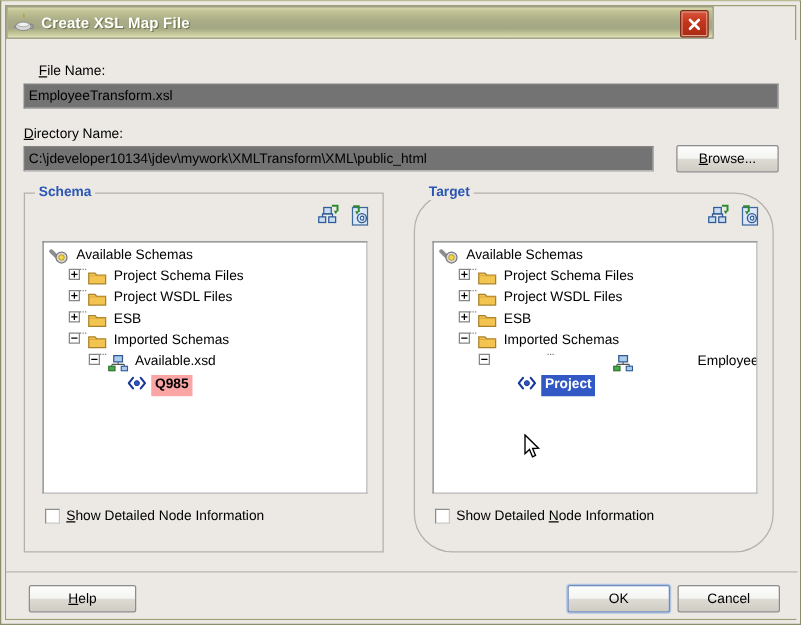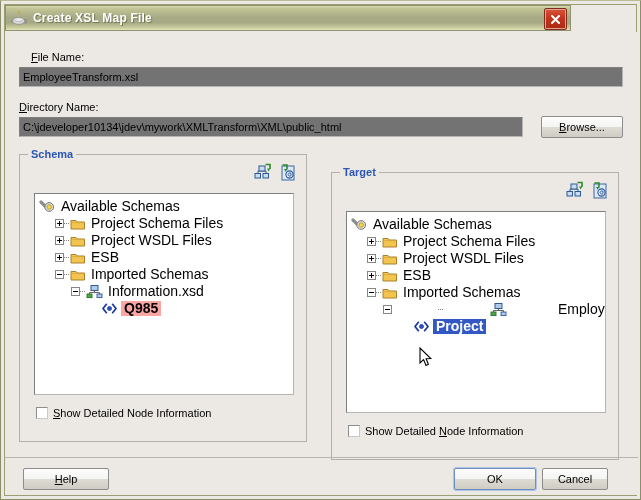--- a/index.html
+++ b/index.html
@@ -174,23 +174,22 @@
     background: #ffffff;
     border: 1px solid #7f7f7f;
     border-right-color: #b5b5b5;
     border-bottom-color: #b5b5b5;
     overflow: hidden;
   }
   .tree-row {
     position: relative;
     height: 17px;
     display: flex;
-    align-items: center;
     white-space: nowrap;
-    font-size: 14px;
+    font-size: 11px;
   }
   .expander {
     width: 9px;
     height: 9px;
     box-sizing: border-box;
     border: 1px solid #868686;
     background: #ffffff;
     position: relative;
     flex: 0 0 auto;
     cursor: pointer;
@@ -374,41 +373,41 @@
             </div>
             <div class="tree-row" style="padding-left: 32px;">
               <span class="expander"></span>
               <span class="dotline"></span>
               <svg class="node-icon" width="17" height="15" viewBox="0 0 17 15">
                 <rect x="5" y="1.5" width="7" height="5" fill="#aecbe9" stroke="#2e5a96" stroke-width="1"></rect>
                 <path d="M8.5 6.5 L8.5 8.5 M3.5 8.5 L13.5 8.5 M3.5 8.5 L3.5 10 M13.5 8.5 L13.5 10" stroke="#555" stroke-width="0.9" fill="none"></path>
                 <rect x="1" y="10" width="5" height="3.6" fill="#4aa94a" stroke="#27702b" stroke-width="0.9"></rect>
                 <rect x="11" y="10" width="5" height="3.6" fill="#aecbe9" stroke="#2e5a96" stroke-width="0.9"></rect>
               </svg>
-              <span class="node-label">Information.xsd</span>
+              <span class="node-label">Available.xsd</span>
             </div>
             <div class="tree-row" style="padding-left: 48px;">
               <span style="width: 15px; flex: 0 0 auto;"></span>
               <svg class="node-icon" width="15" height="13" viewBox="0 0 15 13">
                 <path d="M4.4 2.3 L1 6.5 L4.4 10.7" fill="none" stroke="#17379c" stroke-width="1.7" stroke-linecap="round" stroke-linejoin="round"></path>
                 <path d="M10.6 2.3 L14 6.5 L10.6 10.7" fill="none" stroke="#17379c" stroke-width="1.7" stroke-linecap="round" stroke-linejoin="round"></path>
                 <circle cx="7.5" cy="6.5" r="2" fill="#2f56c4" stroke="#17379c" stroke-width="0.8"></circle>
               </svg>
               <span class="node-label sel-cyan">Q985</span>
             </div>
           </div>
       </div>
 
       <label class="checkrow" style="left:16px; top:252px;">
         <span class="checkbox"></span>
         <span><span class="mn">S</span>how Detailed Node Information</span>
       </label>
     </div>
 
-    <div class="groupbox" style="left:326px; top:140px; width:288px; height:288px;">
+    <div class="groupbox" style="left:326px; top:122px; width:288px; height:288px;border-radius:31px;">
       <span class="groupbox-title">Target</span>
 
       <div class="tool-row">
         <span class="tool-btn">
           <svg width="20" height="20" viewBox="0 0 20 20">
             <rect x="3" y="10.5" width="5.5" height="4.5" fill="#c9dcf2" stroke="#2e5a96" stroke-width="1"></rect>
             <rect x="11" y="10.5" width="5.5" height="4.5" fill="#c9dcf2" stroke="#2e5a96" stroke-width="1"></rect>
             <path d="M6 10.5 L6 8 L14 8 L14 10.5" fill="none" stroke="#2e5a96" stroke-width="1"></path>
             <rect x="7" y="3" width="6" height="5" fill="#c9dcf2" stroke="#2e5a96" stroke-width="1"></rect>
             <path d="M13.5 1.5 L18 1.5 L18 6" fill="none" stroke="#2d8b2d" stroke-width="1.6"></path>
@@ -500,21 +499,21 @@
         <span>Show Detailed <span class="mn">N</span>ode Information</span>
       </label>
     </div>
 
     <div class="separator" style="left:0px; top:425px; width:633px;"></div>
 
     <button class="btn btn-abs" style="left:18px; top:436px; width:86px; height:22px;"><span class="mn">H</span>elp</button>
 
     <button class="btn btn-abs default" style="left:449px; top:436px; width:82px; height:22px;">OK</button>
 
-    <button class="btn btn-abs" style="left:537px; top:436px; width:66px; height:22px;">Cancel</button>
+    <button class="btn btn-abs" style="left:537px; top:436px; width:82px; height:22px;">Cancel</button>
 
   </div>
 
   <span class="cursor" id="mouse-cursor" style="left: 418px; top: 346px;">
     <svg width="14" height="21" viewBox="0 0 14 21">
       <path d="M1 1 L1 16 L4.6 12.6 L7 18.4 L9.4 17.3 L7.1 11.8 L11.8 11.6 Z" fill="#ffffff" stroke="#000000" stroke-width="1.1" stroke-linejoin="miter"></path>
     </svg>
   </span>
 
 </div>

